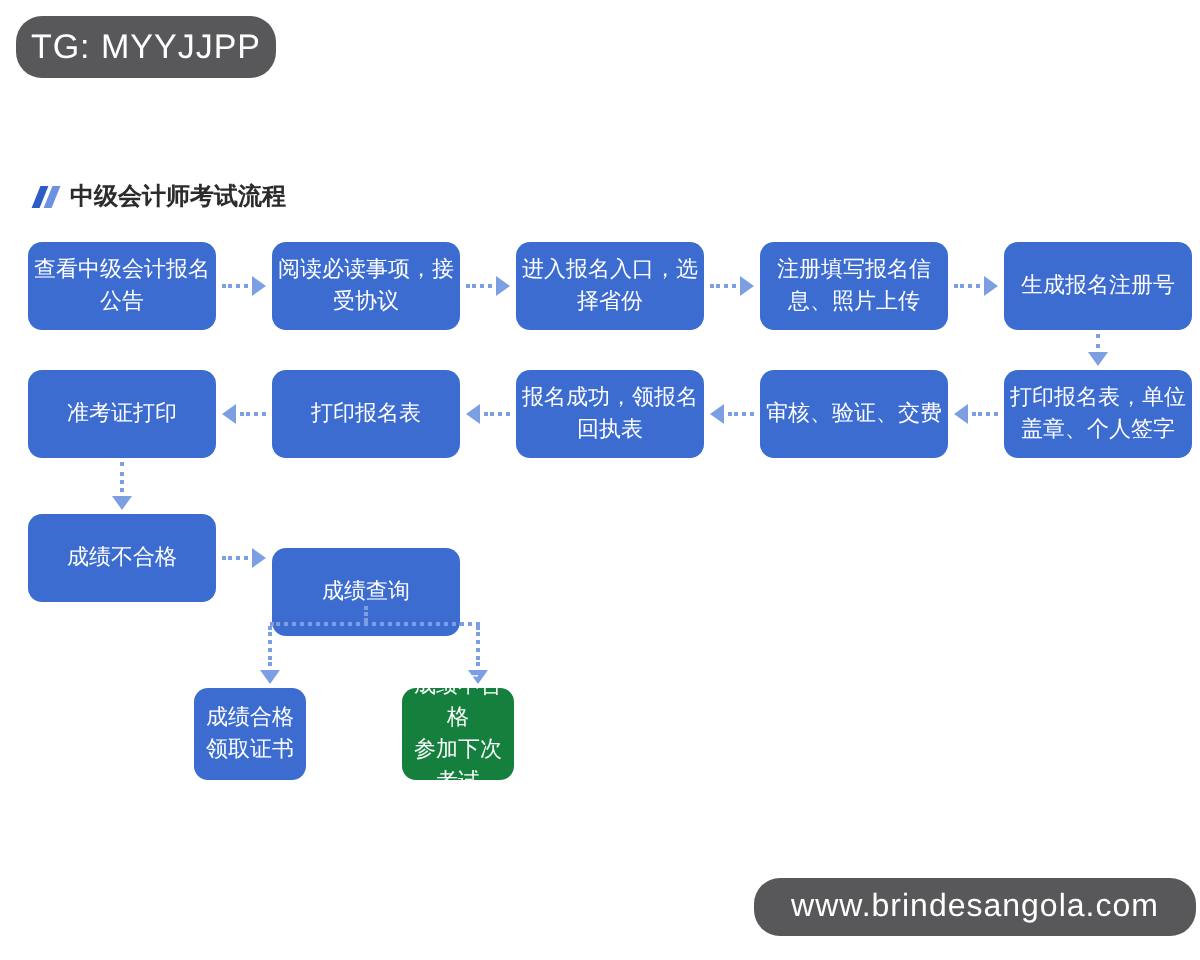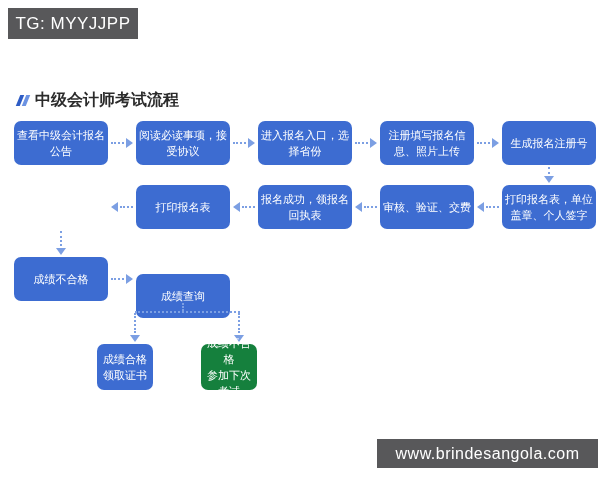--- a/index.html
+++ b/index.html
@@ -6,32 +6,32 @@
   body{
     width:600px;height:480px;background:#ffffff;position:relative;overflow:hidden;
     font-family:"Liberation Sans","DejaVu Sans",sans-serif;
   }
   .screen{position:absolute;inset:0;}
 
   
   .badge{
     position:absolute;background:#58585a;color:#fff;
     display:flex;align-items:center;justify-content:center;
-    font-size:17px;letter-spacing:.5px;
+    font-size:17px;letter-spacing:.5px;border-radius:13px;
   }
   .badge.tg{left:8px;top:8px;width:130px;height:31px;}
   .badge.site{left:377px;top:439px;width:221px;height:29px;font-size:16px;}
 
   
   .title-row{position:absolute;left:18px;top:90px;display:flex;align-items:center;gap:7px;}
   .slash-icon{display:flex;gap:2px;}
   .slash-icon i{display:block;width:4px;height:11px;transform:skewX(-22deg);}
   .slash-icon i.s1{background:#2e5cc5;}
   .slash-icon i.s2{background:#6b92e2;}
-  .title-text{font-size:16px;font-weight:700;color:#2b2b2b;}
+  .title-text{font-size:12px;font-weight:700;color:#2b2b2b;}
 
   
   .box{
     position:absolute;width:94px;height:44px;background:#3d6cd1;border-radius:7px;
     color:#ffffff;font-size:11px;line-height:16px;text-align:center;
     display:flex;align-items:center;justify-content:center;white-space:pre-line;
     padding:0 2px;box-sizing:border-box;
   }
   .box.small{width:56px;height:46px;}
   .box.light{background:#15803d;}
@@ -75,20 +75,21 @@
 息、照片上传</div>
   <div class="box" style="left:502px;top:121px">生成报名注册号</div>
 
   <div class="arr arr-right" style="left:111px;top:138px"></div>
   <div class="arr arr-right" style="left:233px;top:138px"></div>
   <div class="arr arr-right" style="left:355px;top:138px"></div>
   <div class="arr arr-right" style="left:477px;top:138px"></div>
 
   <div class="arr arr-down" style="left:544px;top:167px;height:16px"></div>
 
+  <div class="box" style="left:14px;top:185px">准考证打印</div>
   <div class="box" style="left:136px;top:185px">打印报名表</div>
   <div class="box" style="left:258px;top:185px">报名成功，领报名
 回执表</div>
   <div class="box" style="left:380px;top:185px">审核、验证、交费</div>
   <div class="box" style="left:502px;top:185px">打印报名表，单位
 盖章、个人签字</div>
 
   <div class="arr arr-left" style="left:111px;top:202px"></div>
   <div class="arr arr-left" style="left:233px;top:202px"></div>
   <div class="arr arr-left" style="left:355px;top:202px"></div>

